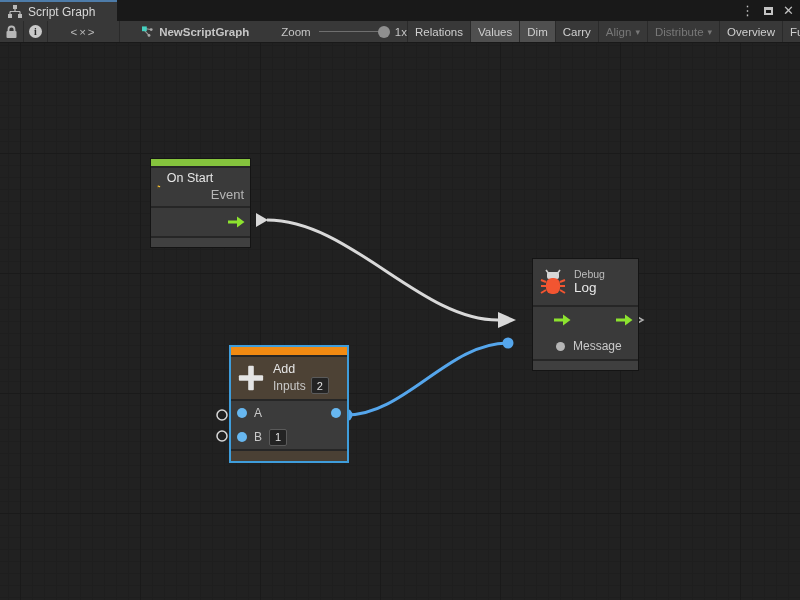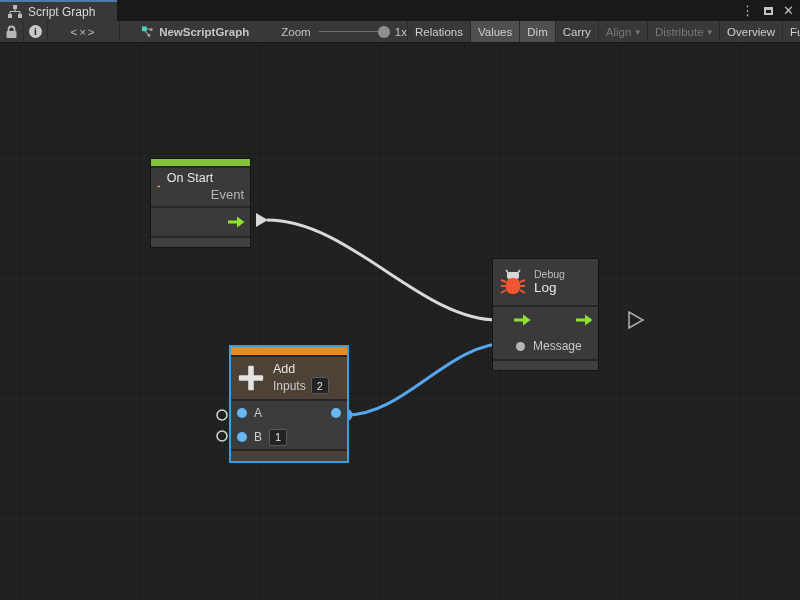--- a/index.html
+++ b/index.html
@@ -67,21 +67,21 @@
   .spacer{flex:1;}
 
   
   .node.onstart{left:150px;top:115px;width:101px;}
   .onstart .strip{height:7px;background:#85c33d;}
   .onstart .hdr{height:38px;padding:0 6px;gap:6px;}
   .onstart .ports{height:28px;display:flex;align-items:center;justify-content:flex-end;padding:0 5px;}
   .onstart .foot{height:9px;background:#404040;}
 
   
-  .node.debuglog{left:492px;top:215px;width:107px;}
+  .node.debuglog{left:532px;top:215px;width:107px;}
   .debuglog .hdr{height:46px;padding:0 7px;gap:8px;}
   .debuglog .ports{height:52px;display:flex;flex-direction:column;}
   .debuglog .prow{height:26px;padding:0 5px;}
   .debuglog .prow.msg{padding:0 7px;gap:8px;}
   .debuglog .foot{height:9px;background:#3f3f3f;}
 
   
   .node.add{left:229px;top:302px;width:120px;border:2px solid #3f9ddb;gap:2px;}
   .add .strip{height:8px;background:#f18a12;}
   .add .hdr{height:42px;background:#4d4235;padding:0 6px;gap:8px;}

